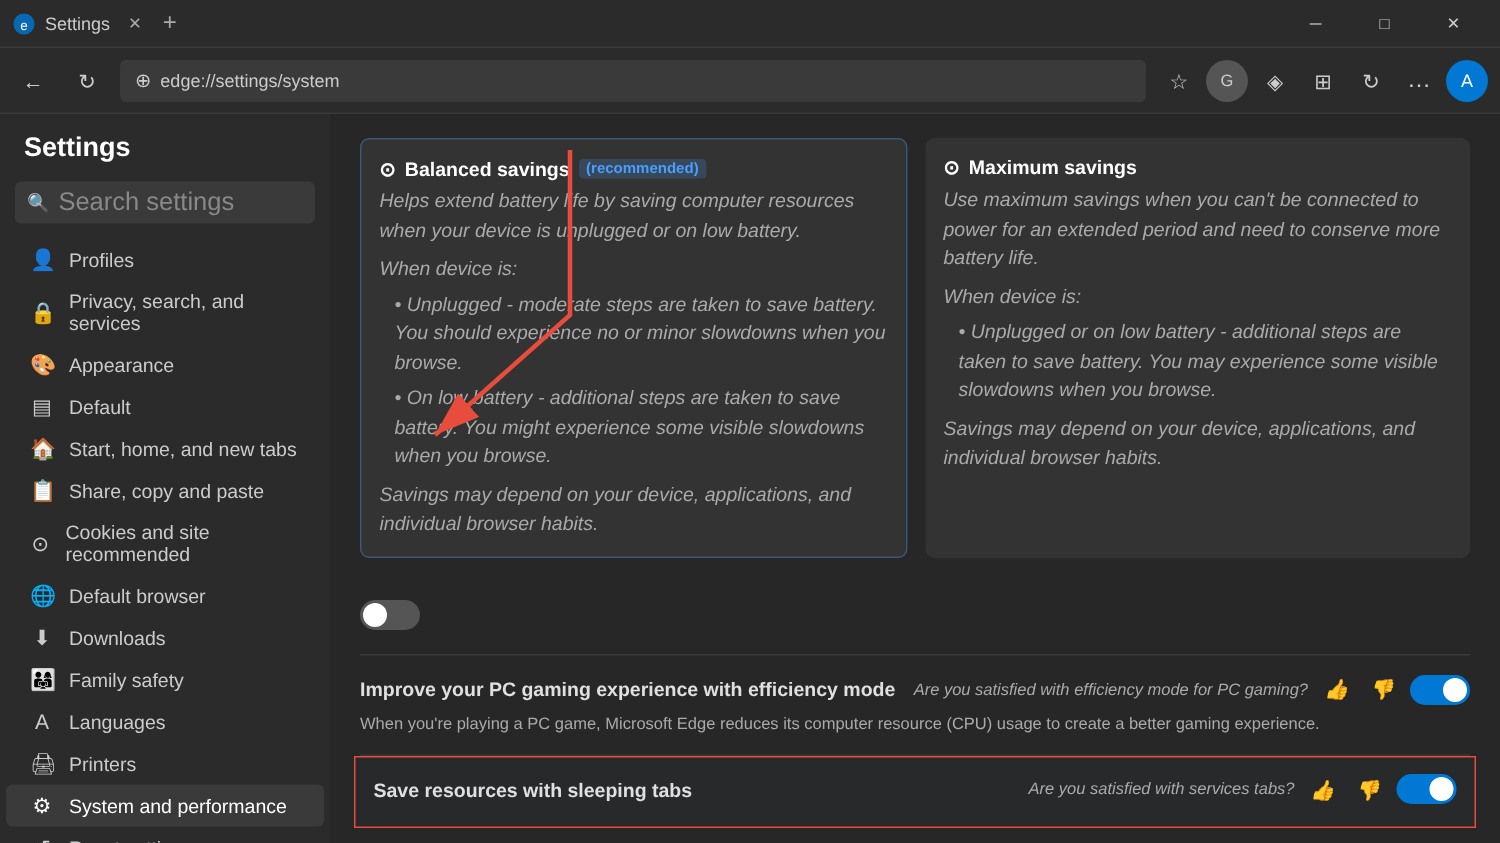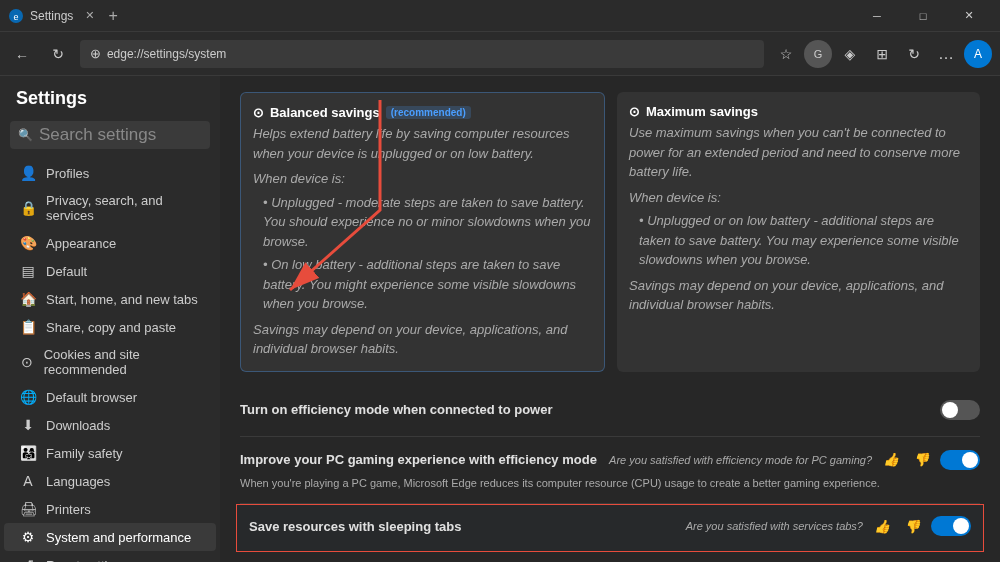--- a/index.html
+++ b/index.html
@@ -378,21 +378,20 @@
           </div>
           <div class="card-text">Use maximum savings when you can't be connected to power for an extended period and need to conserve more battery life.</div>
           <div class="card-text" style="margin-top:6px;">When device is:</div>
           <div class="card-text card-bullet" style="margin-top:4px;">• Unplugged or on low battery - additional steps are taken to save battery. You may experience some visible slowdowns when you browse.</div>
           <div class="card-text" style="margin-top:6px;">Savings may depend on your device, applications, and individual browser habits.</div>
         </div>
       </div>
 
       <div class="setting-row">
         <div class="setting-header">
-          <span class="setting-title">Turn on efficiency mode when connected to power</span>
           <div class="toggle off"></div>
         </div>
       </div>
 
       <div class="setting-row">
         <div class="setting-header">
           <span class="setting-title">Improve your PC gaming experience with efficiency mode</span>
           <div class="setting-controls">
             <span class="satisfaction-label">Are you satisfied with efficiency mode for PC gaming?</span>
             <div class="thumb-btn">👍</div>

